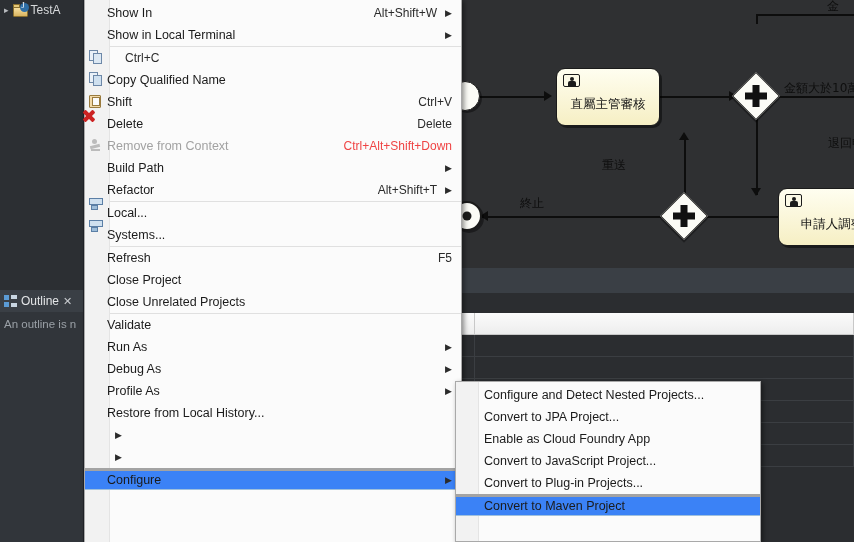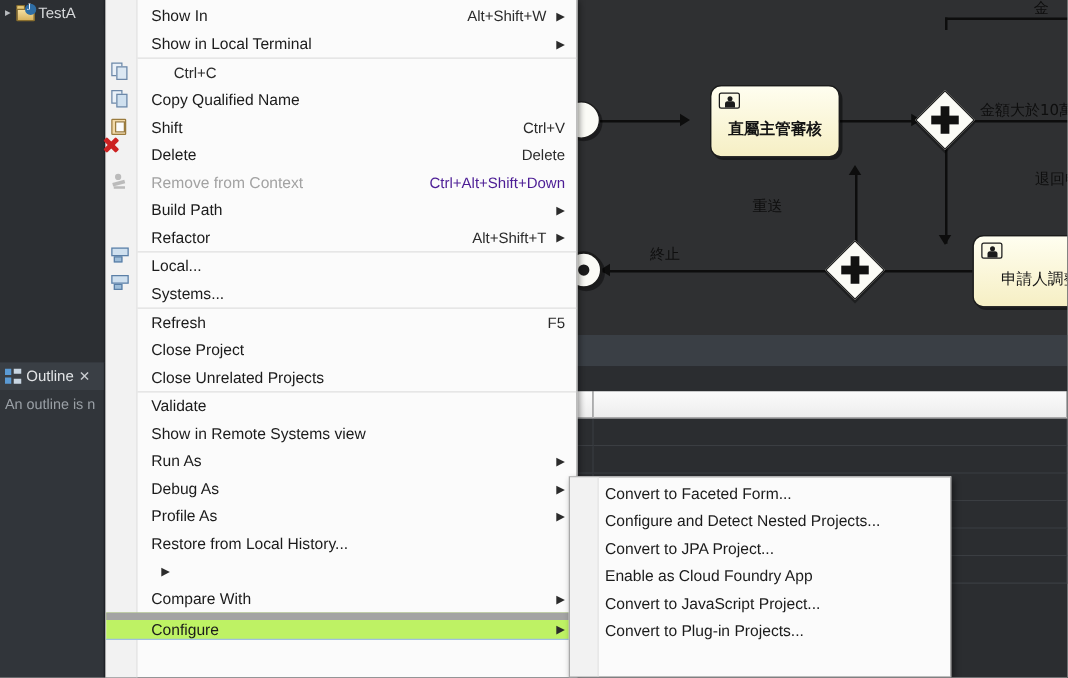--- a/index.html
+++ b/index.html
@@ -194,33 +194,33 @@
     border:1px solid #a9a9a9;
     box-shadow: 2px 2px 5px rgba(0,0,0,0.45);
   }
   #main-menu { left:84px; top:-1px; width:378px; height:545px; }
   .menu-gutter {
     position:absolute; left:0; top:0; bottom:0; width:25px;
     background:#f2f2f2; border-right:1px solid #e4e4e4;
   }
   .mi {
     position:relative; display:flex; align-items:center;
-    height:22px; padding-left:36px; padding-right:9px;
+    height:22px; padding-left:22px; padding-right:9px;
     font-size:12.5px; color:#1b1b1b; white-space:nowrap;
     font-family:"Liberation Sans","DejaVu Sans",sans-serif;
   }
   .mi.disabled { color:#a2a2a2; }
   .mi.hl {
-    background:#bef264;
-    border-top:6px solid #a3a3a3; border-bottom:1px solid #9fc0dd;
+    background:#3b82f6;
+    border-top:3px solid #a3a3a3; border-bottom:1px solid #9fc0dd;
     height:22px;
   }
   .mi .lbl { flex:1; }
   .mi .acc { color:#2b2b2b; font-size:12px; margin-left:18px; }
-  .mi.disabled .acc { color:#4c1d95; }
+  .mi.disabled .acc { color:#ef4444; }
   .mi .sub { margin-left:8px; color:#2b2b2b; font-size:9px; }
   .mi .ico {
     position:absolute; left:4px; top:50%; transform:translateY(-50%);
     width:17px; height:16px;
   }
   .sep-full { height:1px; background:#e0e0e0; }
 
   
   .ic-copy{position:relative;width:15px;height:14px;}
   .ic-copy b{position:absolute;display:block;border:1px solid #6d88a8;background:#eaf1f8;}
@@ -314,21 +314,21 @@
 
       <div class="gw" style="left:655px; top:79px;">
         <span class="x1"></span>
           <span class="x2"></span>
       </div>
       <div class="gw" style="left:583px; top:199px;">
         <span class="x1"></span>
           <span class="x2"></span>
       </div>
 
-      <div class="node" style="left:484px; top:68px; width:104px; height:58px;font-weight:bold;">
+      <div class="node" style="left:472px; top:68px; width:104px; height:58px;">
         <span class="task-badge"></span>
         <span class="label" style="top:62%;">直屬主管審核</span>
       </div>
       <div class="node" style="left:694px; top:188px; width:108px; height:58px;">
         <span class="task-badge"></span>
         <span class="label" style="top:62%;">申請人調整</span>
       </div>
 
       <div class="elabel" style="left:700px; top:80px;">金額大於10萬</div>
       <div class="elabel" style="left:744px; top:135px;">退回申請人</div>
@@ -498,66 +498,62 @@
     <div class="mi">
       <span class="lbl">Close Unrelated Projects</span>
     </div>
 
     <div class="sep-full"></div>
 
     <div class="mi">
       <span class="lbl">Validate</span>
     </div>
     <div class="mi">
-      <span class="lbl">Show in Remote Systems view</span>
-    </div>
-    <div class="mi">
       <span class="lbl">Run As</span>
       <span class="sub">▶</span>
     </div>
     <div class="mi">
       <span class="lbl">Debug As</span>
       <span class="sub">▶</span>
     </div>
     <div class="mi">
       <span class="lbl">Profile As</span>
       <span class="sub">▶</span>
     </div>
     <div class="mi">
       <span class="lbl">Restore from Local History...</span>
     </div>
     <div class="mi">
       <span class="sub">▶</span>
     </div>
     <div class="mi">
-      <span class="lbl">Compare With</span>
       <span class="sub">▶</span>
     </div>
     <div class="mi hl">
       <span class="lbl">Configure</span>
       <span class="sub">▶</span>
     </div>
   </div>
 
   <div class="menu" id="sub-menu">
     <div class="menu-gutter"></div>
     <div style="height:2px;"></div>
     <div class="mi">
-      <span class="lbl">Convert to Faceted Form...</span>
-    </div>
-    <div class="mi">
       <span class="lbl">Configure and Detect Nested Projects...</span>
     </div>
     <div class="mi">
       <span class="lbl">Convert to JPA Project...</span>
     </div>
     <div class="mi">
       <span class="lbl">Enable as Cloud Foundry App</span>
     </div>
     <div class="mi">
       <span class="lbl">Convert to JavaScript Project...</span>
     </div>
     <div class="mi">
       <span class="lbl">Convert to Plug-in Projects...</span>
     </div>
+    <div class="mi hl">
+      <span class="lbl">Convert to Maven Project</span>
+    </div>
   </div>
 
 </div>
 
 </body></html>

